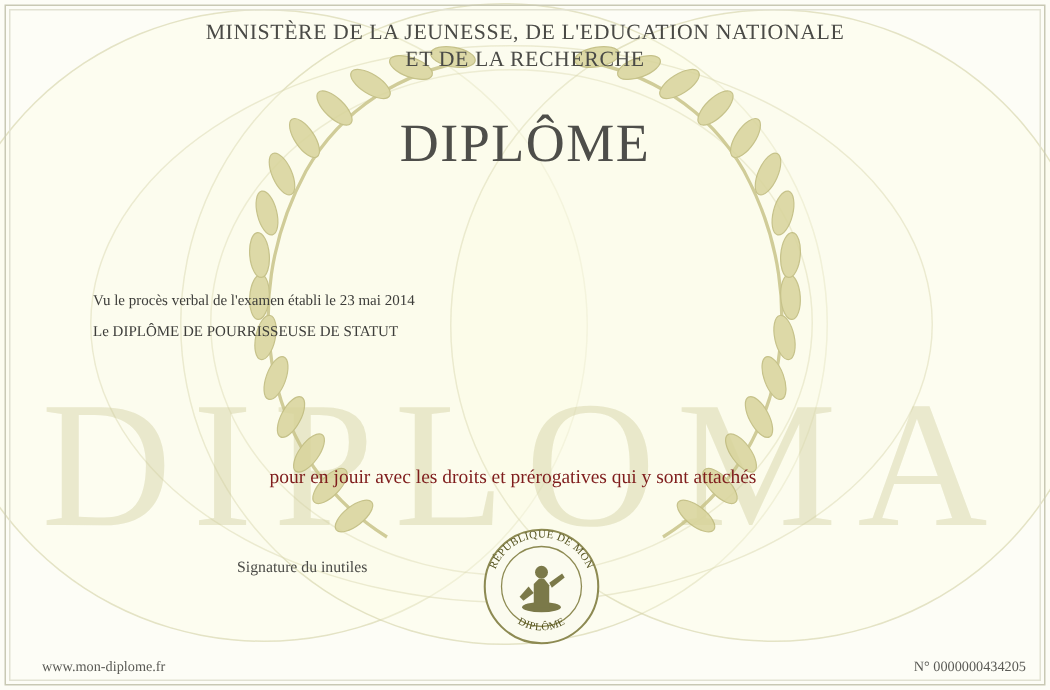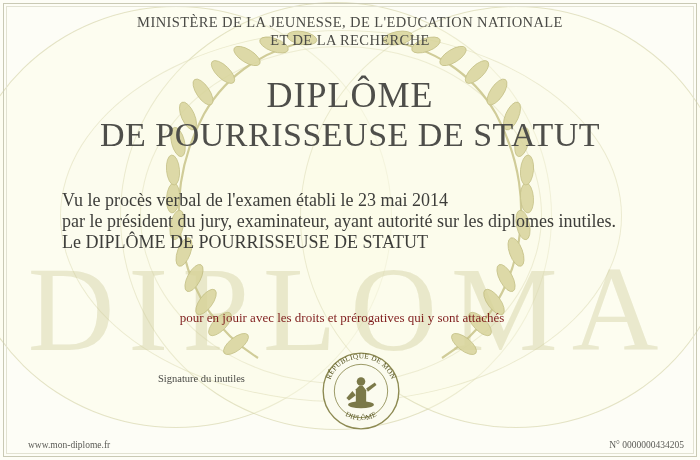--- a/index.html
+++ b/index.html
@@ -113,21 +113,21 @@
     letter-spacing: 0.5px;
     color: #4e4e4a;
     white-space: nowrap;
   }
 
   .body {
     position: absolute;
     top: 190px;
     left: 62px;
     width: 560px;
-    font-size: 18px;
+    font-size: 10px;
     line-height: 21px;
     color: #3d3d3a;
   }
   .body .line { display: block; white-space: nowrap; }
   .body .line.indent { padding-left: 8px; }
 
   .enjoy {
     position: absolute;
     top: 310px;
     left: 0; right: 16px;
@@ -239,25 +239,23 @@
   </svg>
 
   <div class="content">
 
     <div class="ministry">
       <span>MINISTÈRE DE LA JEUNESSE, DE L'EDUCATION NATIONALE</span>
       <span class="l2">ET DE LA RECHERCHE</span>
     </div>
 
     <div class="title1">DIPLÔME</div>
-    <div class="title2">DE POURRISSEUSE DE STATUT</div>
 
     <div class="body">
       <span class="line">Vu le procès verbal de l'examen établi le 23 mai 2014</span>
-      <span class="line">par le président du jury, examinateur, ayant autorité sur les diplomes inutiles.</span>
       <span class="line">Le DIPLÔME DE POURRISSEUSE DE STATUT</span>
     </div>
 
     <div class="enjoy">pour en jouir avec les droits et prérogatives qui y sont attachés</div>
 
     <div class="sig-left">Signature du inutiles</div>
 
 
     <svg class="stamp" viewBox="0 0 100 100" xmlns="http://www.w3.org/2000/svg">
       <defs>

